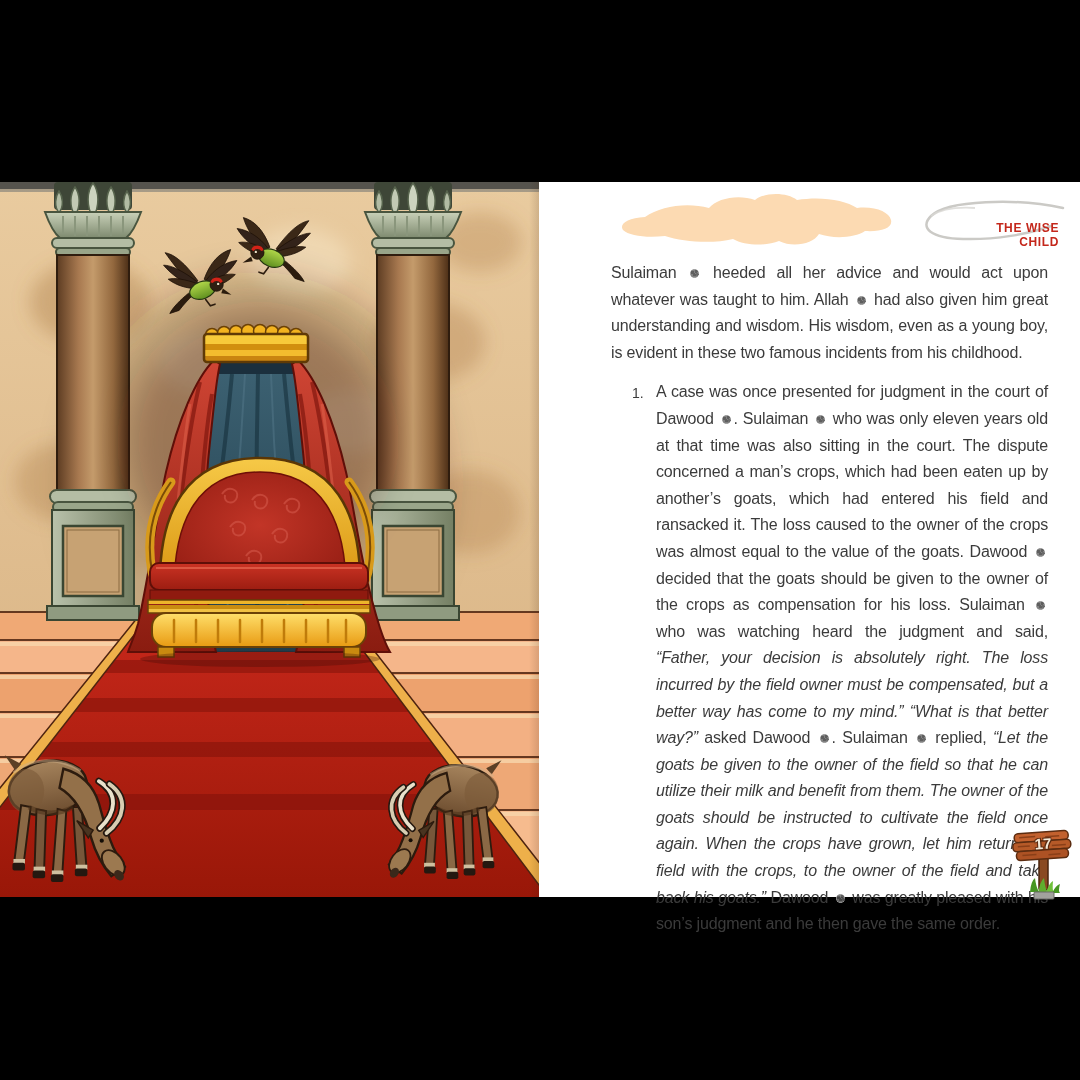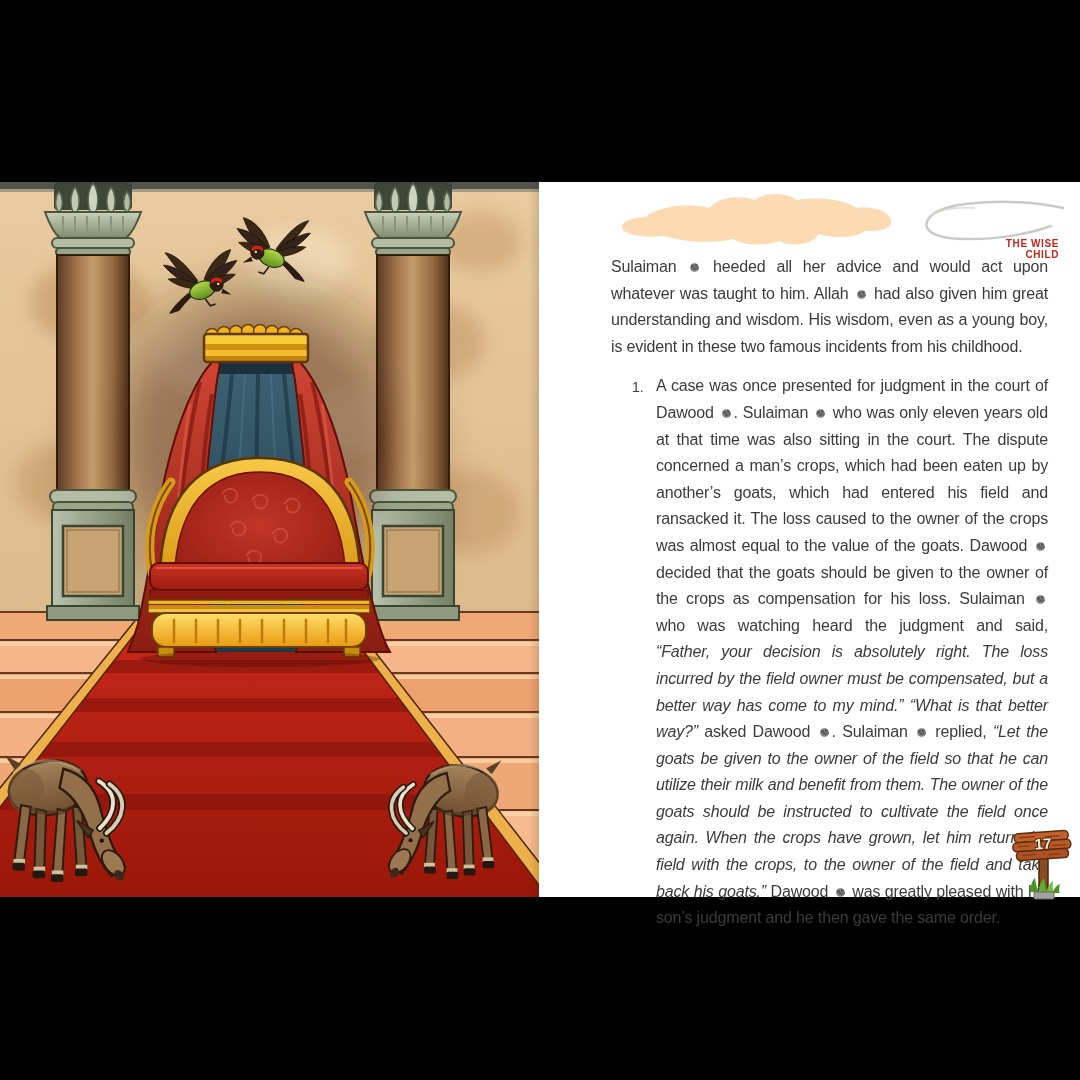--- a/index.html
+++ b/index.html
@@ -9,23 +9,23 @@
 
   
   .illustration{position:absolute;left:0;top:0;width:539px;height:715px;overflow:hidden;background:#dfbd90;}
   .illustration::after{content:'';position:absolute;right:0;top:0;bottom:0;width:10px;
       background:linear-gradient(90deg,transparent,rgba(60,30,10,.15));}
 
   
   .page{position:absolute;left:539px;top:0;width:541px;height:715px;background:#ffffff;}
   .cloud-svg{position:absolute;left:78px;top:8px;}
   .swoosh-svg{position:absolute;left:378px;top:14px;}
-  .wise-title{position:absolute;left:430px;top:56px;width:90px;text-align:right;
-      font-size:10px;font-weight:bold;letter-spacing:.6px;color:#c4271b;}
-  .text-col{position:absolute;left:72px;top:72px;width:437px;color:#3b3b3b;
+  .wise-title{position:absolute;left:430px;top:39px;width:90px;text-align:right;
+      font-size:12px;font-weight:bold;letter-spacing:.6px;color:#c4271b;}
+  .text-col{position:absolute;left:72px;top:78px;width:437px;color:#3b3b3b;
       font-size:16px;line-height:26.6px;text-align:justify;letter-spacing:-0.15px;}
   .intro{margin:0 0 13px 0;}
   .list-item{display:flex;}
   .num{flex:0 0 24px;text-align:left;padding-left:21px;font-size:14px;padding-top:1px;box-sizing:content-box;}
   .li-text{flex:1;}
   .honorific{display:inline-block;width:13px;height:11px;border-radius:50%;vertical-align:-1px;margin:0 1px;opacity:.9;
       background:
         radial-gradient(circle at 32% 38%, #4e4e4e 0 14%, transparent 15%),
         radial-gradient(circle at 62% 30%, #4e4e4e 0 13%, transparent 14%),
         radial-gradient(circle at 48% 62%, #4e4e4e 0 16%, transparent 17%),

